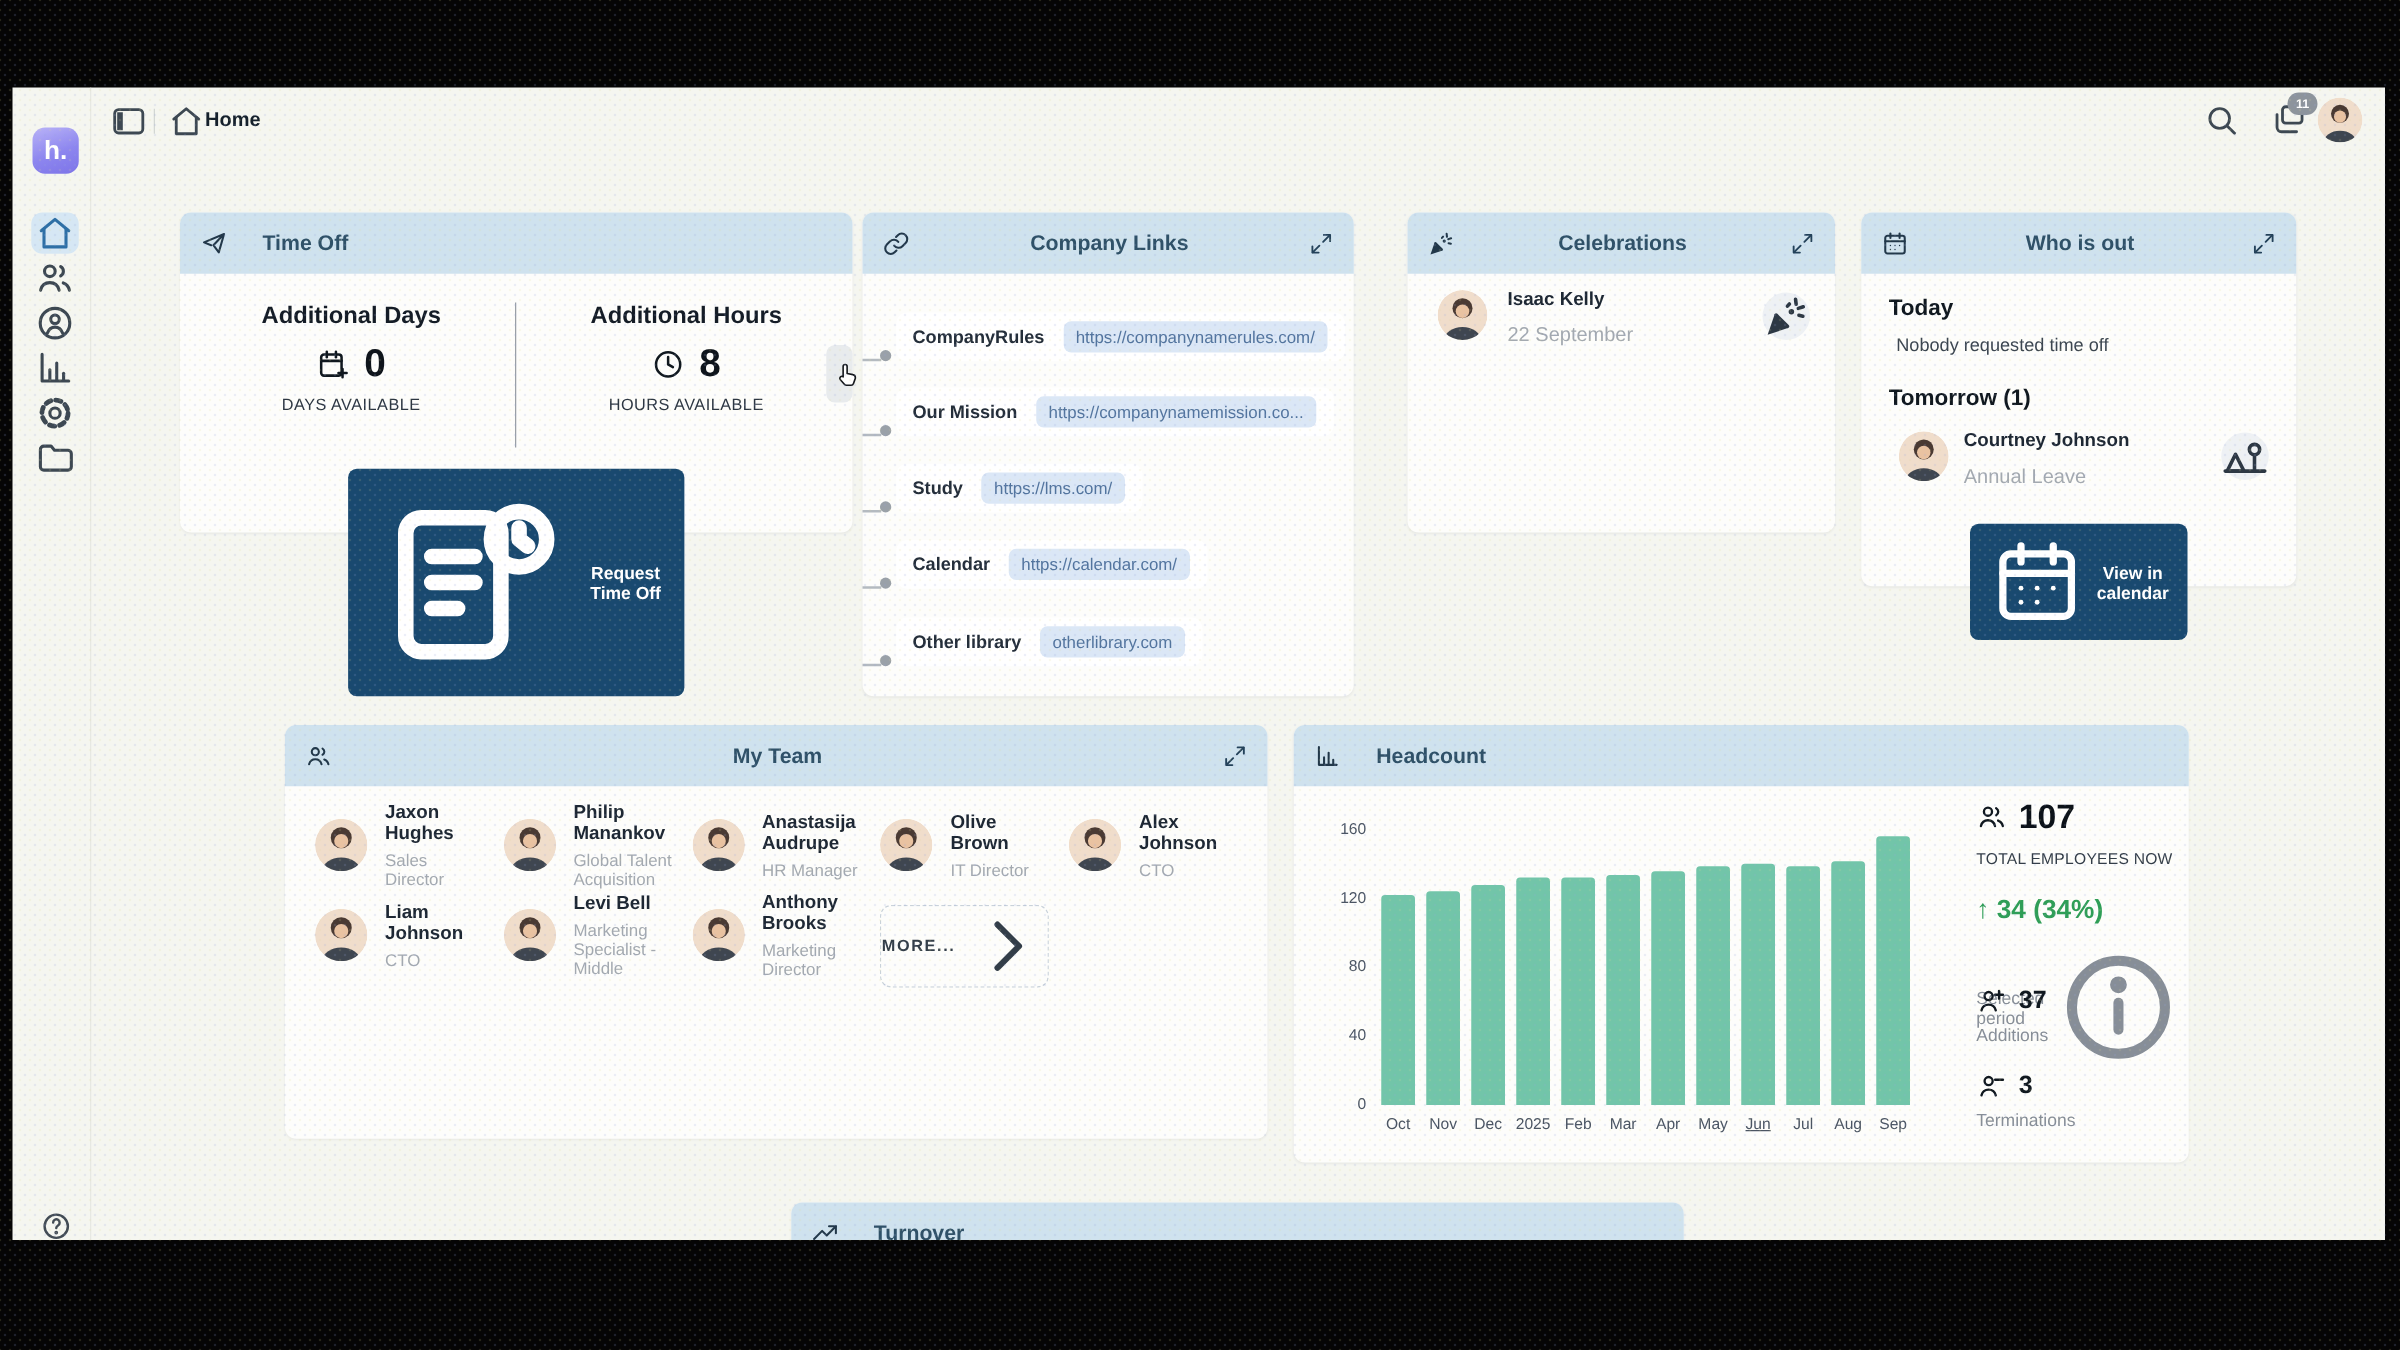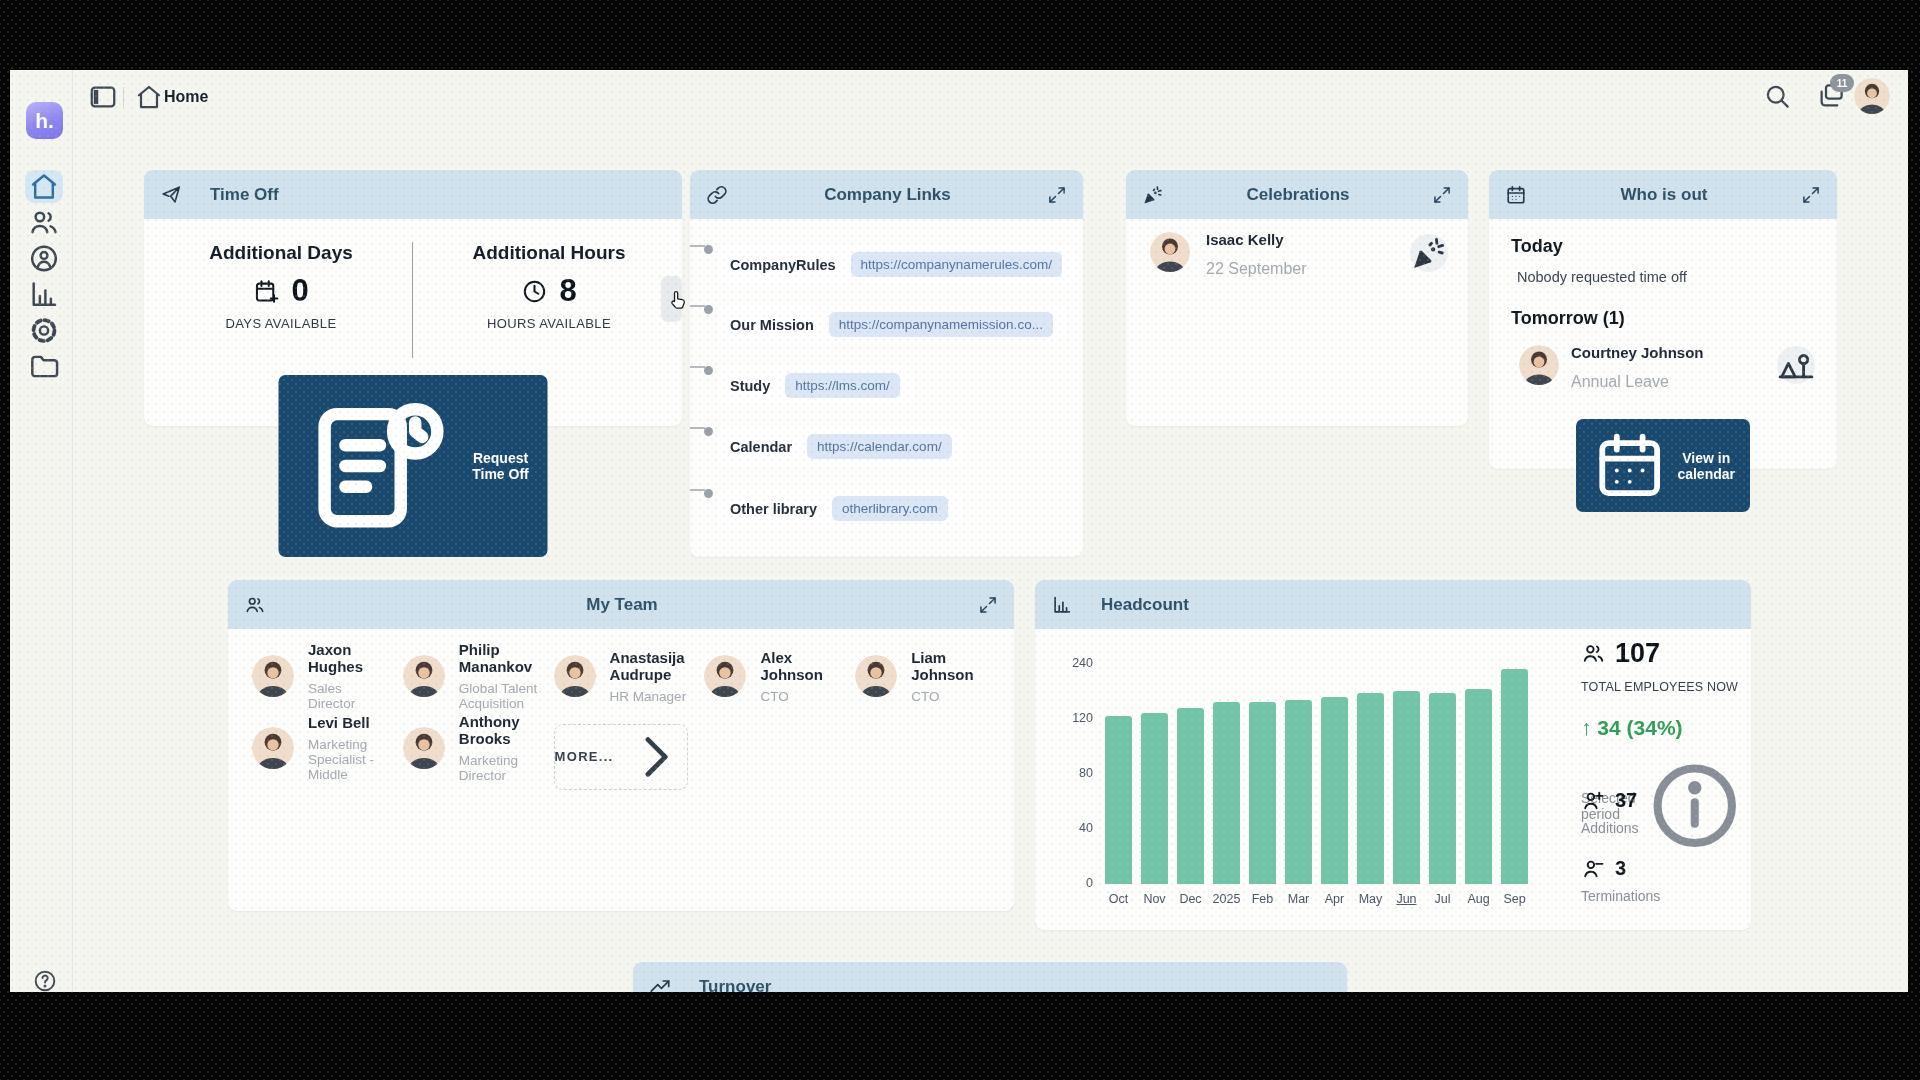--- a/index.html
+++ b/index.html
@@ -48,21 +48,21 @@
   .to-val .num{font-size:31px;font-weight:600;color:#0e141b}
   .to-lbl{margin-top:7px;font-size:13px;letter-spacing:.4px;color:#2c3642}
   .to-div{position:absolute;left:268px;top:72px;width:1px;height:116px;background:#9aa0a6}
   .btn-navy{display:inline-flex;align-items:center;gap:9px;background:#19496f;color:#fff;border:none;border-radius:7px;
             padding:8px 15px;font-size:14px;font-weight:700;font-family:inherit;cursor:pointer}
   .btn-navy svg{width:18px;height:18px}
   .to-btn{position:absolute;left:50%;transform:translateX(-50%);top:205px}
   .carousel-nub{position:absolute;left:651px;top:206px;width:21px;height:46px;border-radius:7px;background:#e8ebed;z-index:20}
   .cursor{position:absolute;left:656px;top:218px;width:24px;height:24px;z-index:21;pointer-events:none}
   
-  .cl-row{position:absolute;left:0;width:100%;height:44px;display:flex;align-items:flex-start;cursor:pointer}
+  .cl-row{position:absolute;left:0;width:100%;height:44px;display:flex;align-items:flex-end;cursor:pointer}
   .cl-line{width:15px;height:2px;background:#b4bac0;flex:0 0 auto}
   .cl-dot{width:9px;height:9px;border-radius:50%;background:#9aa1a8;flex:0 0 auto;margin-left:-1px}
   .cl-band{display:flex;align-items:center;gap:15px;background:#fff;border-radius:9px;padding:7px 14px 7px 13px;margin-left:4px}
   .cl-label{font-size:14.5px;font-weight:700;color:#242e3a;white-space:nowrap}
   .chip{background:#dbe7f6;color:#52749e;border-radius:6px;padding:5px 10px;font-size:13.5px;white-space:nowrap;cursor:pointer}
   
   .prow-name{font-size:15px;font-weight:700;color:#1d2733}
   .prow-sub{font-size:16px;color:#a3a9b0;margin-top:6px}
   .round-ic{position:absolute;width:38px;height:38px;border-radius:50%;background:#eef1f4;display:flex;align-items:center;justify-content:center;color:#2d3844;cursor:pointer}
   .round-ic svg{width:19px;height:19px}
@@ -437,20 +437,32 @@
           </span>
         </div>
       <div class="mt-cell">
           <span class="avatar av40"><svg viewBox="0 0 40 40" style="width:100%;height:100%">
               <circle cx="20" cy="20" r="20" fill="#f0ddcb"></circle>
               <circle cx="20" cy="14.5" r="8" fill="#4a3a33"></circle>
               <circle cx="20" cy="17" r="5.4" fill="#e9c2a1"></circle>
               <path d="M5.5 40a14.5 10.5 0 0 1 29 0z" fill="#3f4650"></path>
             </svg></span>
           <span>
+            <div class="prow-name">Olive Brown</div>
+            <div class="prow-sub" style="font-size:13.5px">IT Director</div>
+          </span>
+        </div>
+      <div class="mt-cell">
+          <span class="avatar av40"><svg viewBox="0 0 40 40" style="width:100%;height:100%">
+              <circle cx="20" cy="20" r="20" fill="#f0ddcb"></circle>
+              <circle cx="20" cy="14.5" r="8" fill="#4a3a33"></circle>
+              <circle cx="20" cy="17" r="5.4" fill="#e9c2a1"></circle>
+              <path d="M5.5 40a14.5 10.5 0 0 1 29 0z" fill="#3f4650"></path>
+            </svg></span>
+          <span>
             <div class="prow-name">Alex Johnson</div>
             <div class="prow-sub" style="font-size:13.5px">CTO</div>
           </span>
         </div>
       <div class="mt-cell">
           <span class="avatar av40"><svg viewBox="0 0 40 40" style="width:100%;height:100%">
               <circle cx="20" cy="20" r="20" fill="#f0ddcb"></circle>
               <circle cx="20" cy="14.5" r="8" fill="#4a3a33"></circle>
               <circle cx="20" cy="17" r="5.4" fill="#e9c2a1"></circle>
               <path d="M5.5 40a14.5 10.5 0 0 1 29 0z" fill="#3f4650"></path>
@@ -503,21 +515,21 @@
             <line x1="13" y1="19" x2="13" y2="9"></line>
             <line x1="17" y1="19" x2="17" y2="15"></line>
           </svg></span>
       <span class="card-title">Headcount</span>
     </div>
     <div id="yLabels">
         <div class="hc-ylab" style="left: 24px; top: 296px;">0</div>
         <div class="hc-ylab" style="left: 24px; top: 241px;">40</div>
         <div class="hc-ylab" style="left: 24px; top: 186px;">80</div>
         <div class="hc-ylab" style="left: 24px; top: 131px;">120</div>
-        <div class="hc-ylab" style="left: 24px; top: 76px;">240</div>
+        <div class="hc-ylab" style="left: 24px; top: 76px;">160</div>
       </div>
     <div class="hc-bars" id="hcBars">
         <div class="hc-bar" style="left: 0px; height: 168px; background: rgb(114, 197, 169);"></div>
         <div class="hc-bar" style="left: 36px; height: 171px; background: rgb(114, 197, 169);"></div>
         <div class="hc-bar" style="left: 72px; height: 176px; background: rgb(114, 197, 169);"></div>
         <div class="hc-bar" style="left: 108px; height: 182px; background: rgb(114, 197, 169);"></div>
         <div class="hc-bar" style="left: 144px; height: 182px; background: rgb(114, 197, 169);"></div>
         <div class="hc-bar" style="left: 180px; height: 184px; background: rgb(114, 197, 169);"></div>
         <div class="hc-bar" style="left: 216px; height: 187px; background: rgb(114, 197, 169);"></div>
         <div class="hc-bar" style="left: 252px; height: 191px; background: rgb(114, 197, 169);"></div>

